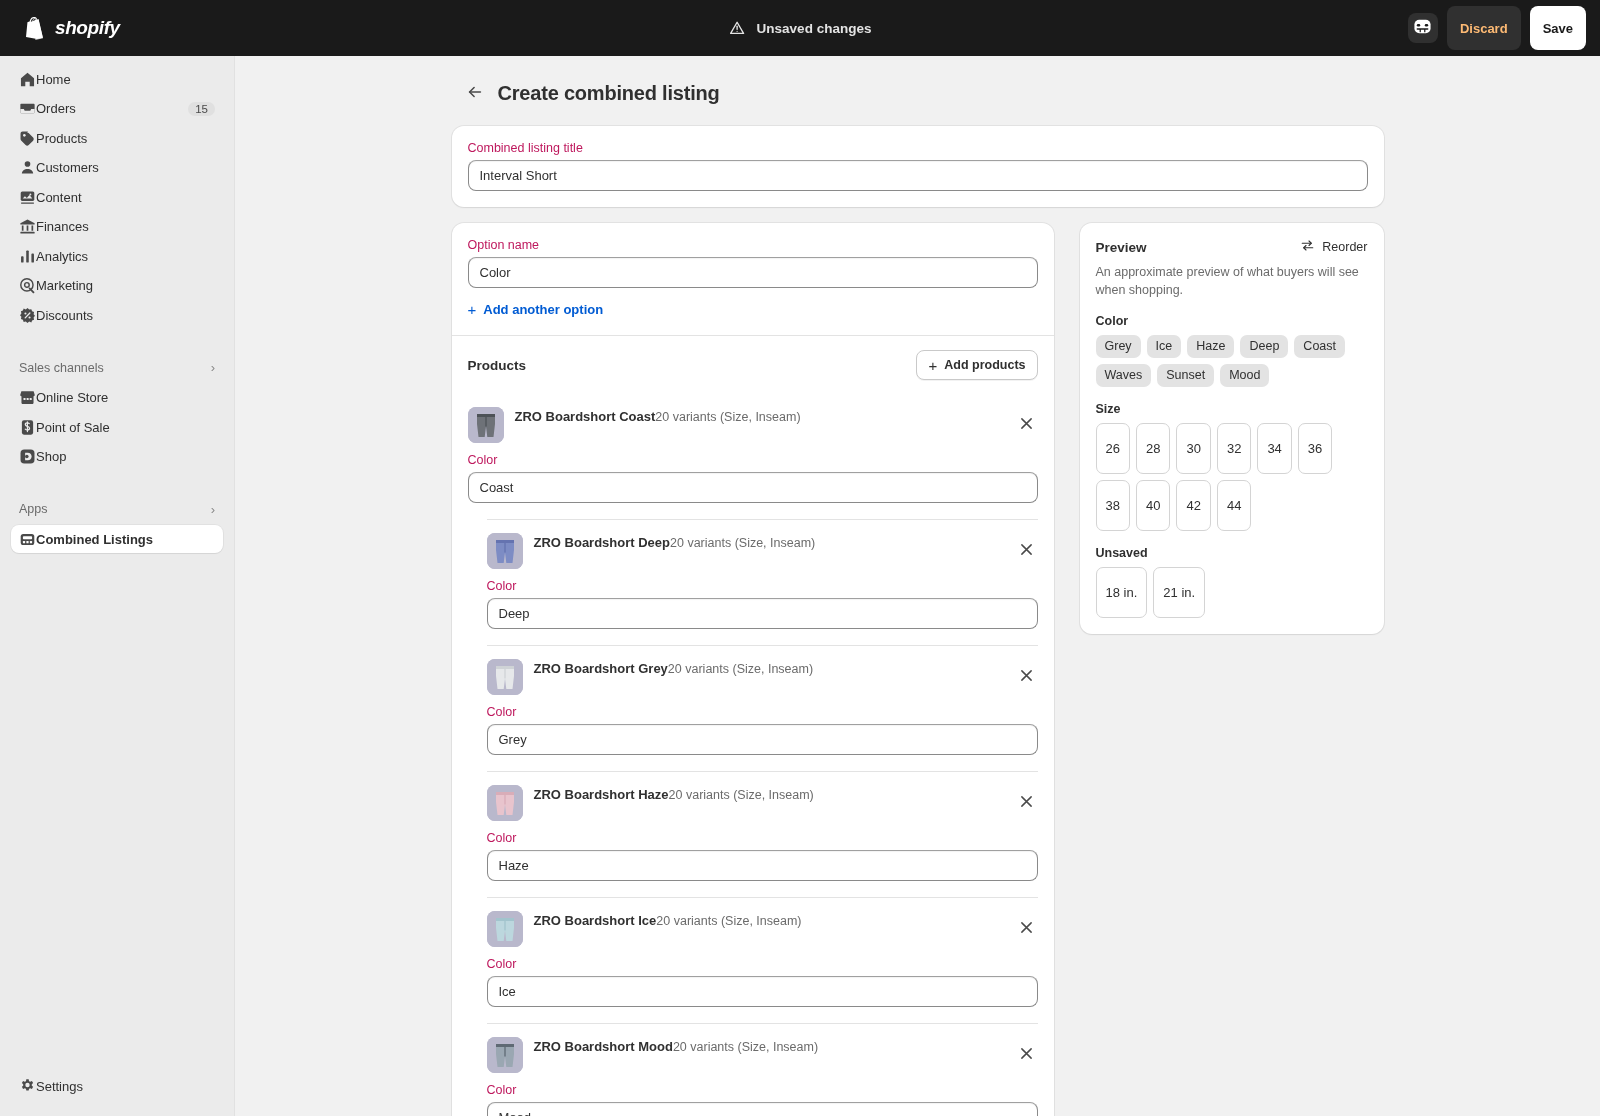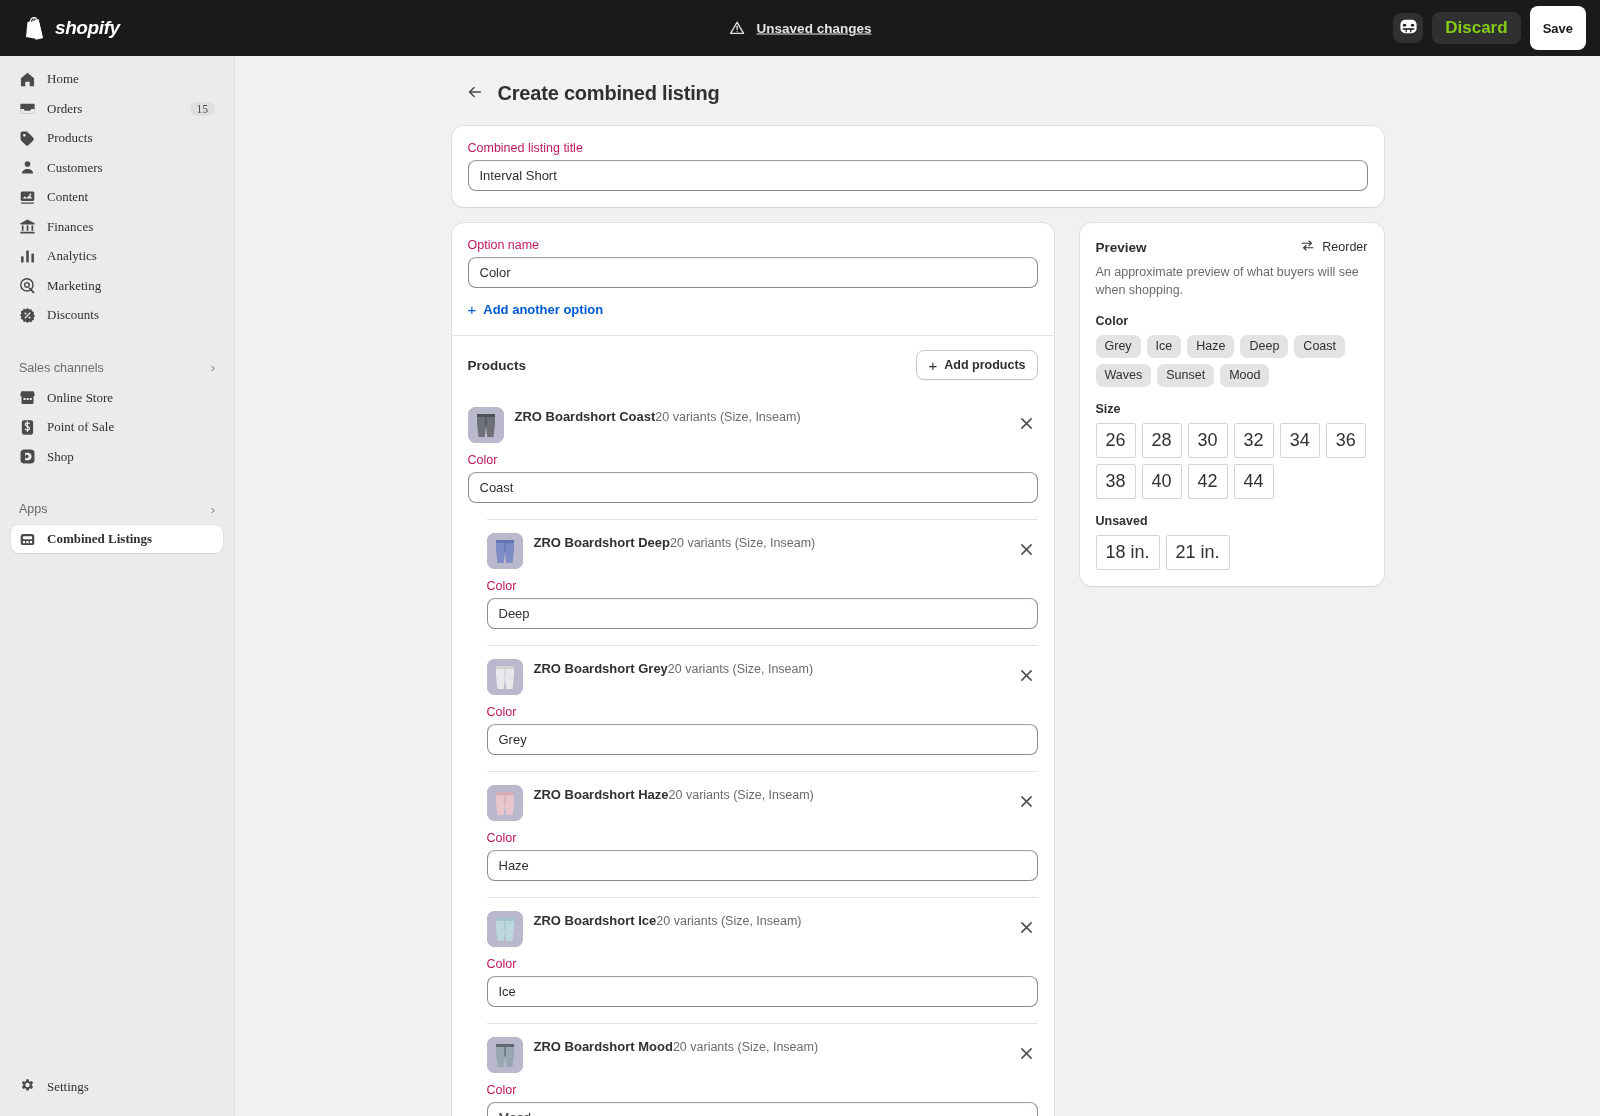--- a/index.html
+++ b/index.html
@@ -26,37 +26,36 @@
   .brand-text {
     color: #fff; font-size: 19px; font-weight: 700;
     font-style: italic; letter-spacing: -.4px;
   }
   .unsaved {
     position: absolute; left: 50%; top: 50%;
     transform: translate(-50%, -50%);
     display: flex; align-items: center; gap: 11px;
     color: #e3e3e3; font-size: 13.5px; font-weight: 600;
     white-space: nowrap;
-    text-decoration: underline;
   }
   .warn-ico { width: 17px; height: 17px; flex: 0 0 17px; }
   .top-right {
     margin-left: auto; display: flex; align-items: center; gap: 9px;
   }
   .avatar-btn {
     width: 30px; height: 30px; border-radius: 8px;
     background: #303030; border: none; cursor: pointer;
     display: flex; align-items: center; justify-content: center;
     padding: 0;
   }
   .avatar-btn svg { width: 19px; height: 19px; }
   .btn-discard {
-    height: 32px; padding: 0 13px; border-radius: 8px;
-    background: #303030; color: #84cc16; border: none;
-    font-size: 17px; font-weight: 600; cursor: pointer;
+    height: 44px; padding: 0 13px; border-radius: 8px;
+    background: #303030; color: #fdba74; border: none;
+    font-size: 13px; font-weight: 600; cursor: pointer;
     font-family: inherit;
   }
   .btn-save {
     height: 44px; padding: 0 13px; border-radius: 8px;
     background: #fff; color: #1a1a1a; border: none;
     font-size: 13px; font-weight: 600; cursor: pointer;
     font-family: inherit;
   }
 
   
@@ -64,26 +63,25 @@
 
   
   .sidebar {
     width: 235px; flex: 0 0 235px;
     background: #ebebeb;
     padding: 9px 11px 0 11px;
     display: flex; flex-direction: column;
     border-right: 1px solid #e1e1e1;
   }
   .nav-item {
-    display: flex; align-items: center; gap: 11px;
+    display: flex; align-items: center; 
     height: 28px; padding: 0 8px; margin-bottom: 1.5px;
     border-radius: 8px; cursor: pointer;
     color: #303030; font-size: 13px; font-weight: 500;
     position: relative;
-    font-family: Liberation Serif, serif;
   }
   .nav-item.active {
     background: #fff; font-weight: 700;
     box-shadow: 0 0 0 1px rgba(0,0,0,.04), 0 1px 1px rgba(0,0,0,.06);
   }
   .nav-ico { width: 17px; height: 17px; flex: 0 0 17px; display: block; }
   .nav-ico svg { width: 17px; height: 17px; display: block; fill: #4a4a4a; }
   .nav-label { flex: 1; white-space: nowrap; }
   .nav-badge {
     background: #e0e0e0; color: #4a4a4a;
@@ -230,22 +228,22 @@
   }
   .chips { display: flex; flex-wrap: wrap; gap: 6px; }
   .chip-filled {
     background: #e3e3e3; color: #303030;
     border-radius: 7px; padding: 3px 9px;
     font-size: 12.5px; cursor: pointer; border: none;
     font-family: inherit; line-height: 17px;
   }
   .chip-outline {
     background: #fff; color: #303030;
-    border: 1px solid #d4d4d4; border-radius: 2px;
-    padding: 8px 9px; font-size: 18px; cursor: pointer;
+    border: 1px solid #d4d4d4; border-radius: 7px;
+    padding: 16px 9px; font-size: 13px; cursor: pointer;
     font-family: inherit; line-height: 17px;
   }
 </style>
 </head>
 <body>
 
 <div class="topbar">
   <div class="brand">
     <span class="brand-mark">
       <svg viewBox="0 0 22 23">

